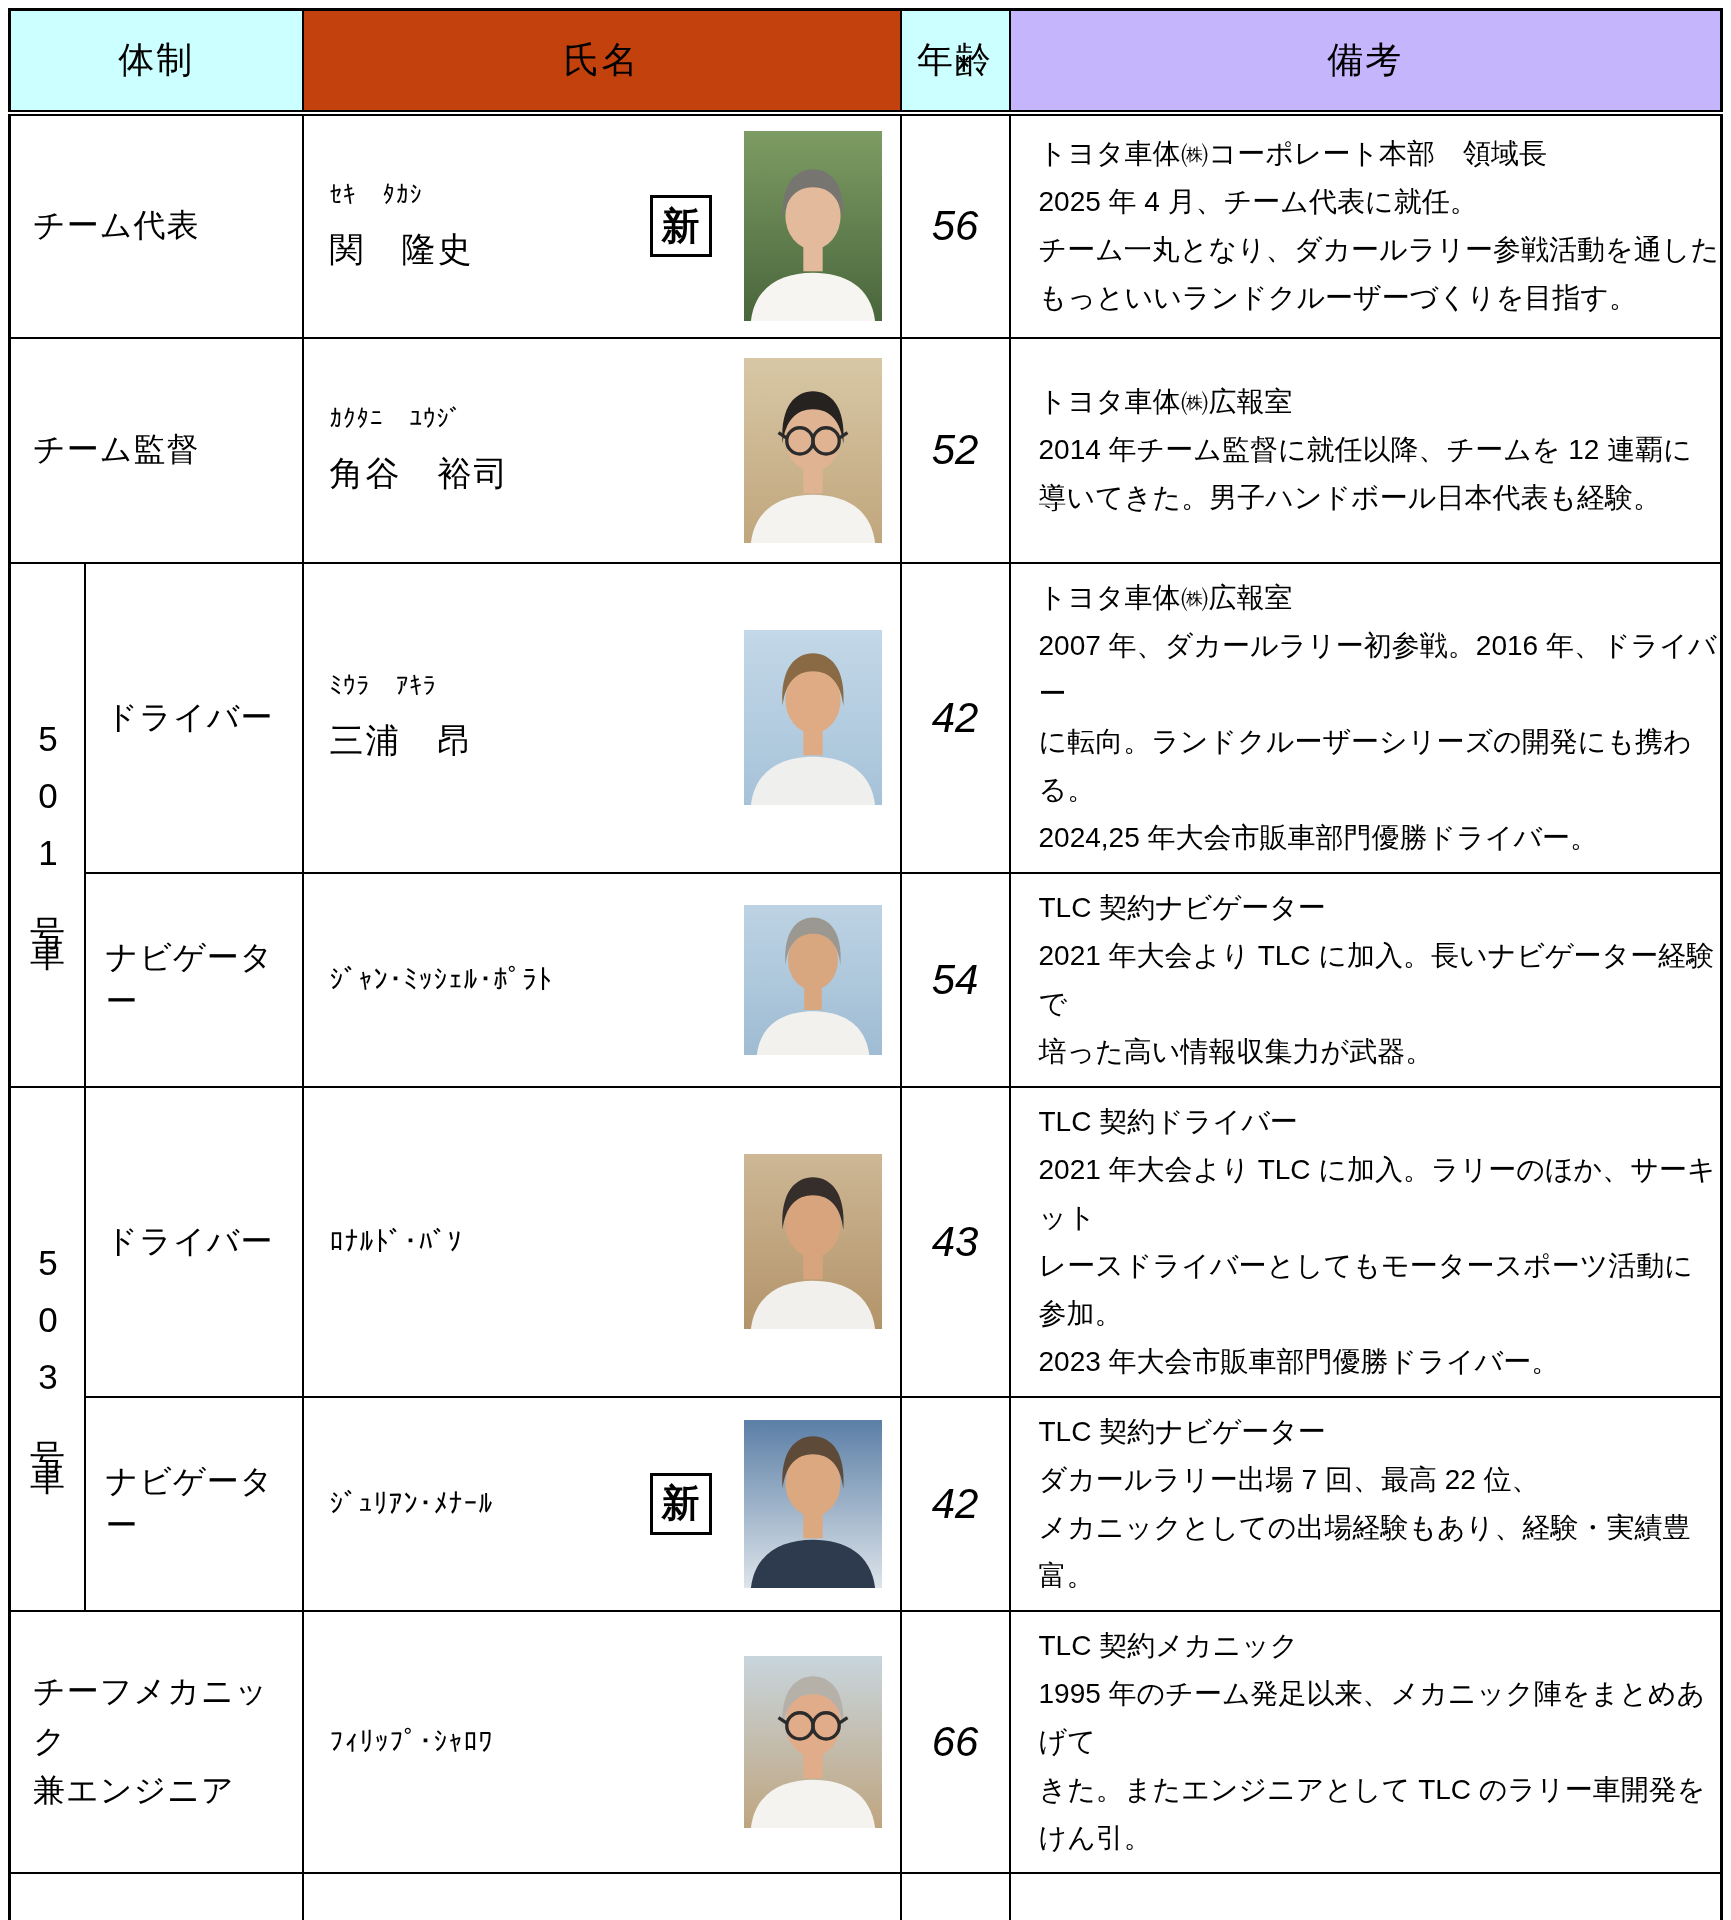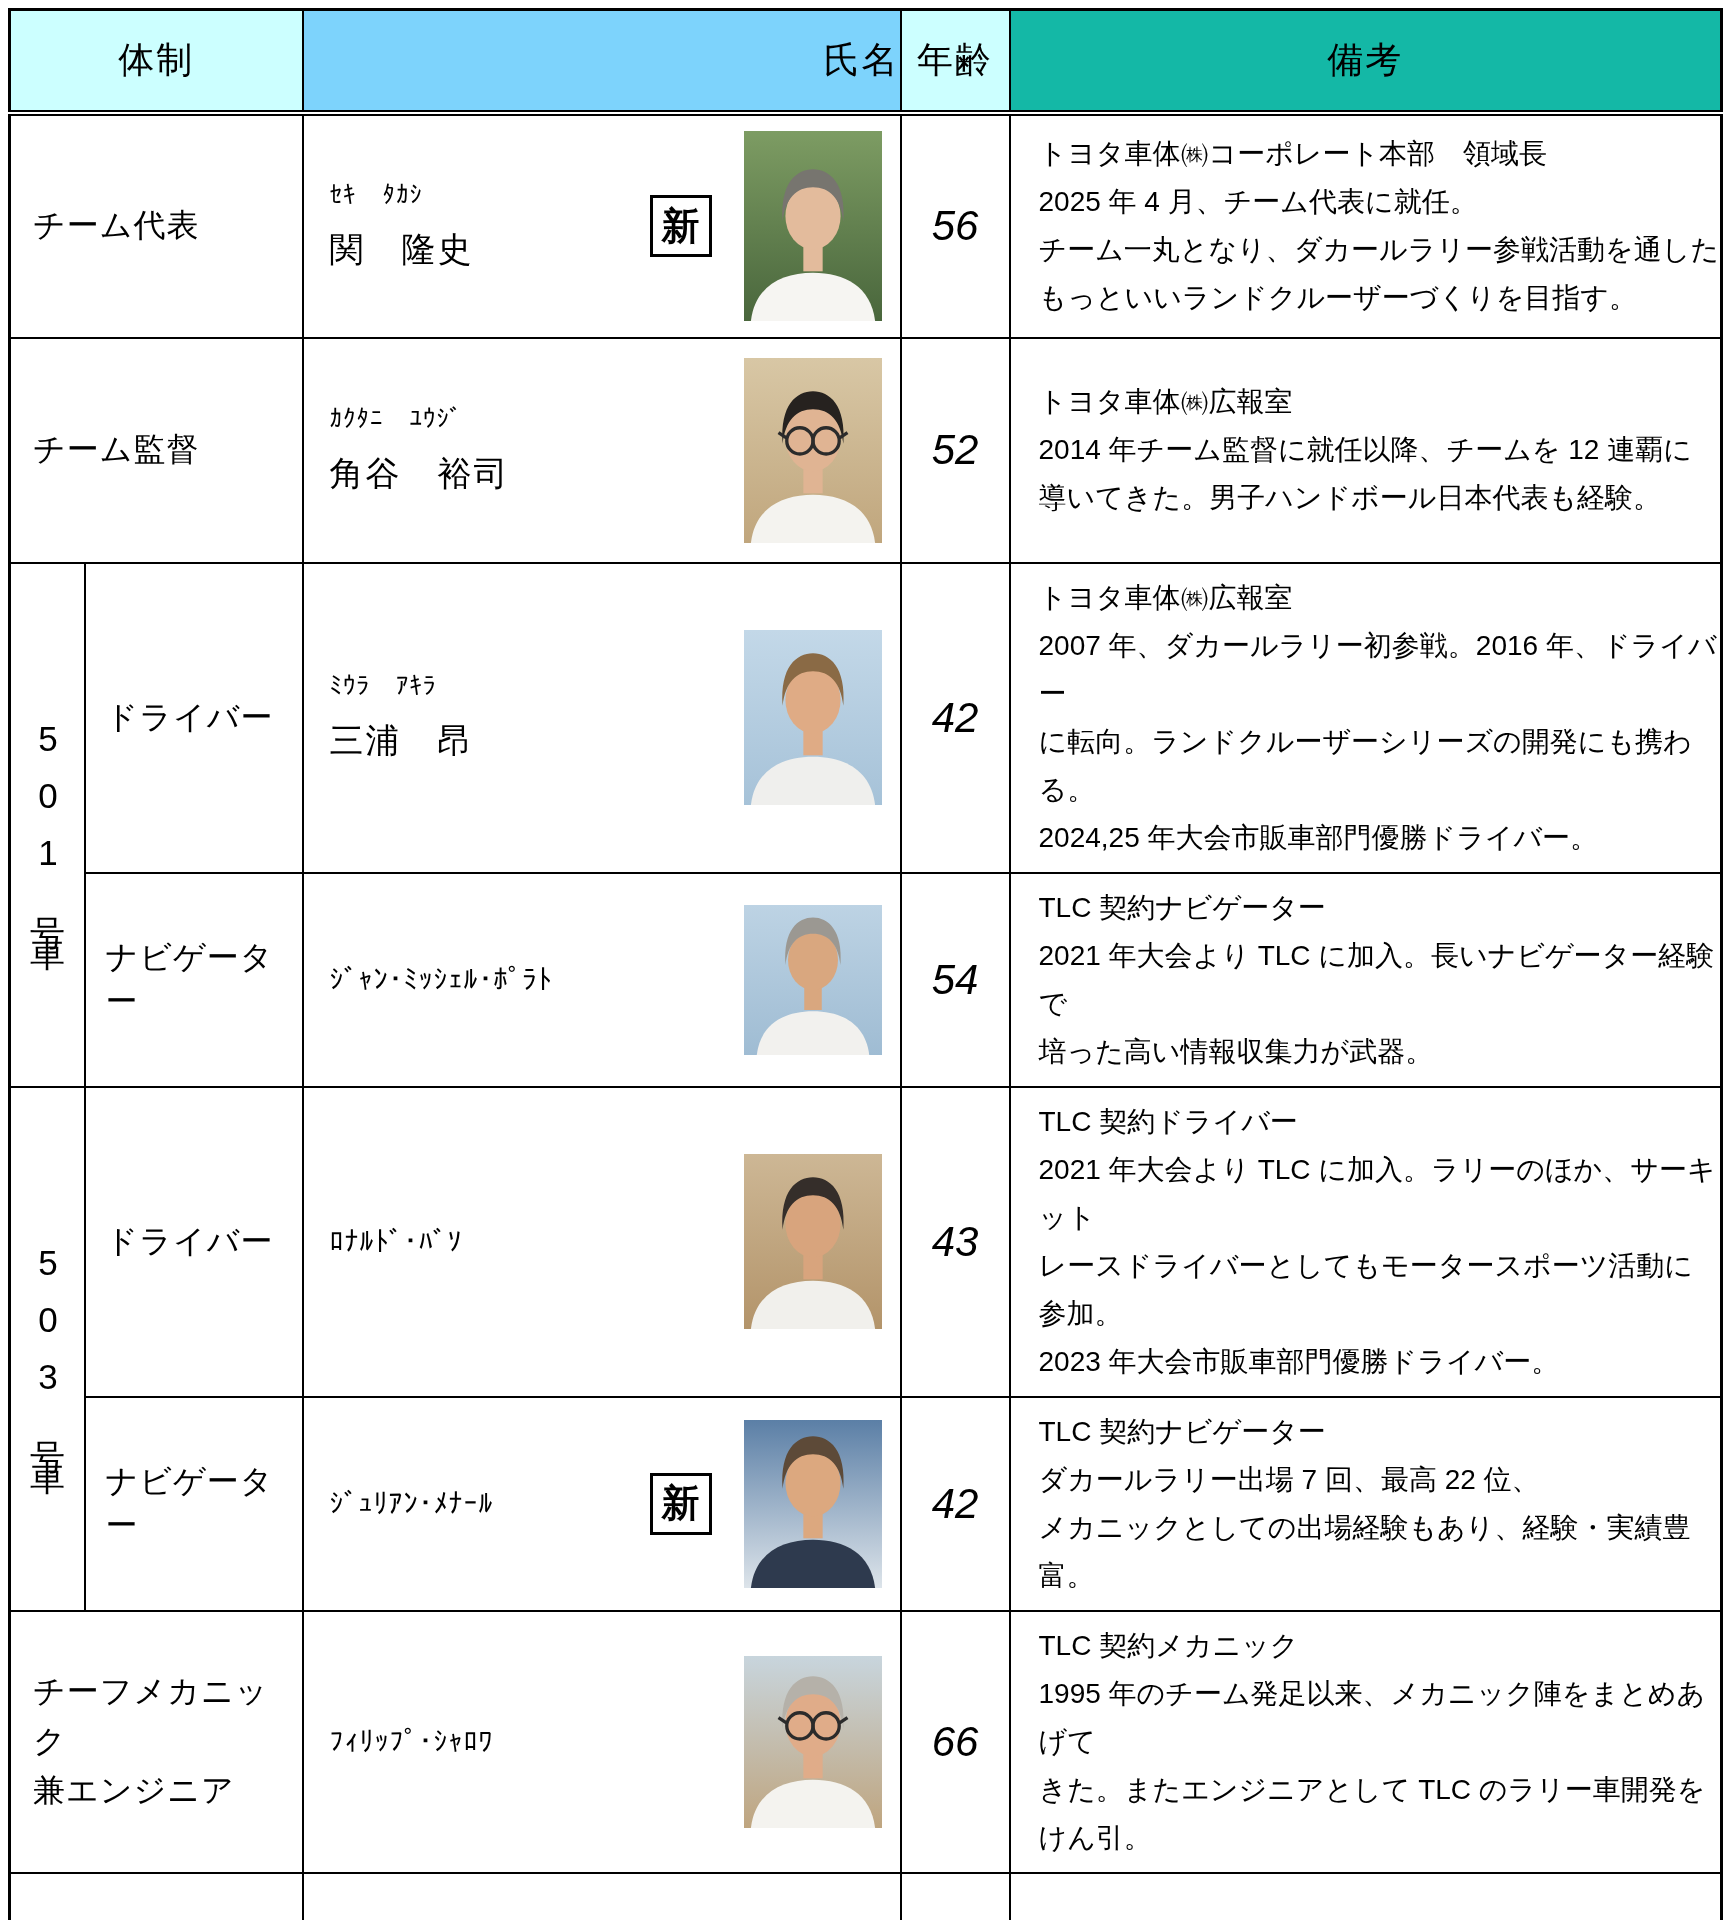--- a/index.html
+++ b/index.html
@@ -41,23 +41,23 @@
     <col style="width:75px">
         <col style="width:218px">
         <col style="width:598px">
         <col style="width:109px">
         <col style="width:712px">
   </colgroup>
 
   <tbody>
         <tr class="rh">
     <td class="h" colspan="2" style="background: rgb(204, 255, 255);">体制</td>
-    <td class="h" style="background: #7dd3fc; text-align: right;">氏名</td>
+    <td class="h" style="background: #c2410c;">氏名</td>
     <td class="h" style="background: rgb(204, 255, 255); margin-left: 40px;">年齢</td>
-    <td class="h" style="background: #14b8a6;">備考</td>
+    <td class="h" style="background: #c4b5fd;">備考</td>
   </tr>
 
   <tr class="r1">
     <td class="org" colspan="2">チーム代表</td>
     <td>
       <div class="nwrap">
         <div class="ntext">
           <div class="kana">ｾｷ　ﾀｶｼ</div>
           <div class="kanji">関　隆史</div>
         </div>

